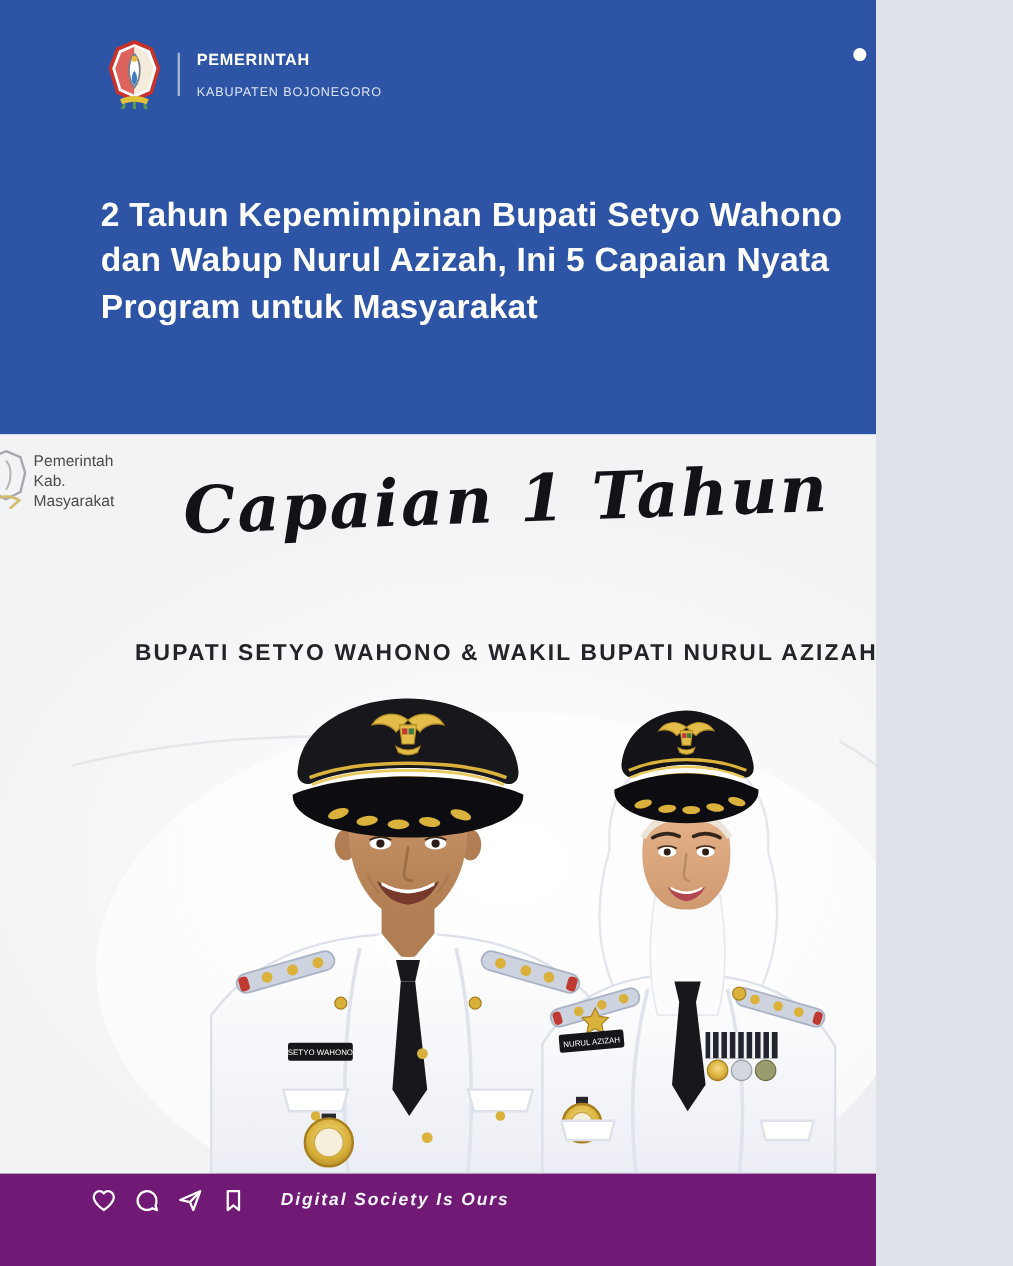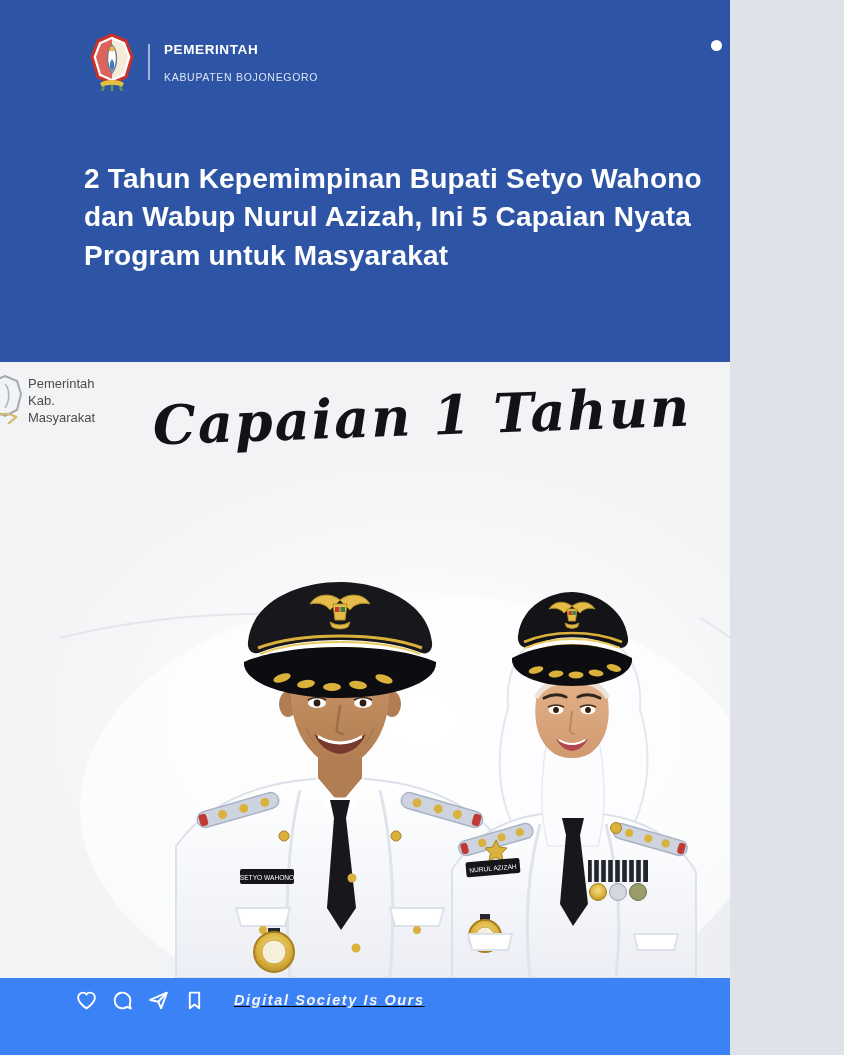--- a/index.html
+++ b/index.html
@@ -40,22 +40,22 @@
     position:absolute;left:0;top:80px;width:100%;text-align:center;
     font-size:84px;font-weight:700;color:#0d55b8;letter-spacing:1px;line-height:1;z-index:2;
   }
   .subtitle{
     position:absolute;left:0;top:172px;width:100%;text-align:center;
     font-size:19px;font-weight:700;color:#232329;letter-spacing:1.8px;z-index:2;
   }
   .people{position:absolute;left:0;top:216px;width:844px;height:400px;}
   
   .footer{
-    position:absolute;left:0;top:978px;width:844px;height:77px;background:#3b82f6;
-    display:flex;align-items:flex-start;padding:11px 0 0 75px;box-sizing:border-box;text-decoration:underline;
+    position:absolute;left:0;top:978px;width:844px;height:77px;background:#701a75;
+    display:flex;align-items:flex-start;padding:11px 0 0 75px;box-sizing:border-box;
   }
   .action-row{display:flex;align-items:center;gap:13px;}
   .action-row svg{display:block;cursor:pointer;}
   .tagline{
     margin-left:28px;margin-top:3px;font-style:italic;font-weight:700;
     font-size:14.5px;color:#f3f5fa;letter-spacing:1.6px;
   }
 </style>
 </head>
 <body>
@@ -102,20 +102,21 @@
         <path d="M17 10 C22 15 22 27 17 34" fill="none" stroke="#9aa0a8" stroke-width="1.6"></path>
         <path d="M8 42 C14 39 22 39 28 43 L20 50" stroke="#c9a742" stroke-width="2.2" fill="none"></path>
       </svg>
       <div class="wm-text">
         <div>Pemerintah</div>
         <div>Kab. Masyarakat</div>
       </div>
     </div>
 
     <div class="script-title">Capaian 1 Tahun</div>
+    <div class="subtitle">BUPATI SETYO WAHONO &amp; WAKIL BUPATI NURUL AZIZAH</div>
 
     <svg class="people" viewBox="0 0 844 400">
       <defs>
         <linearGradient id="jacket" x1="0" y1="0" x2="0" y2="1">
           <stop offset="0" stop-color="#ffffff"></stop>
             <stop offset="1" stop-color="#eceef5"></stop>
         </linearGradient>
         <linearGradient id="skinM" x1="0" y1="0" x2="0" y2="1">
           <stop offset="0" stop-color="#c99468"></stop>
             <stop offset="1" stop-color="#b07e52"></stop>

